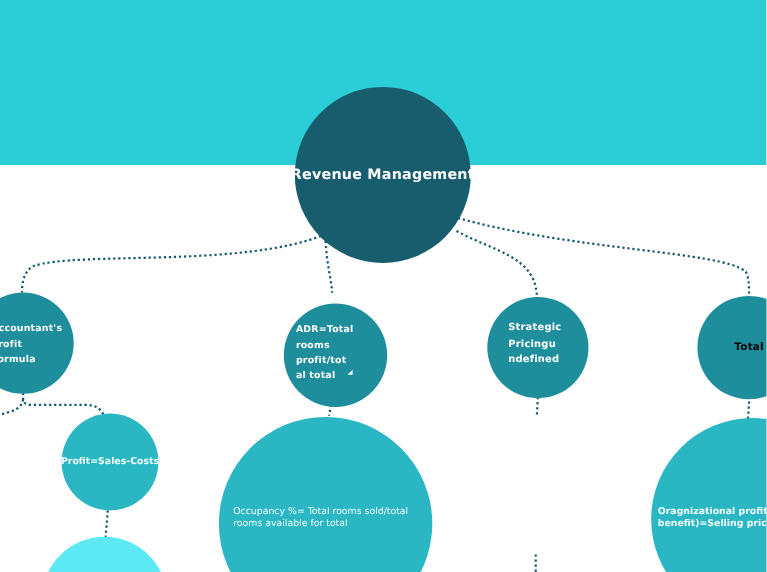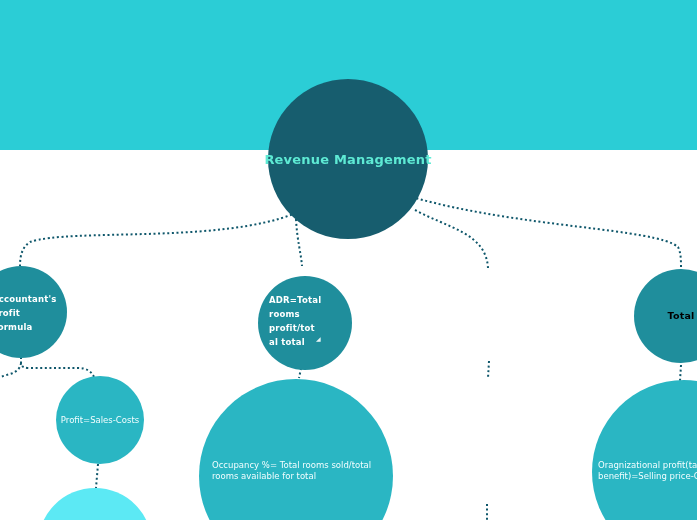--- a/index.html
+++ b/index.html
@@ -5,29 +5,29 @@
   html,body{margin:0;padding:0;background:#fff;}
   #canvas{
     position:relative;width:697px;height:520px;overflow:hidden;
     background:#ffffff;font-family:"DejaVu Sans","Liberation Sans",sans-serif;
   }
   .banner{position:absolute;left:0;top:0;width:697px;height:150px;background:#2bcdd6;}
   #connectors{position:absolute;left:0;top:0;z-index:2;}
   #connectors path{fill:none;stroke:#0f576b;stroke-width:2;stroke-dasharray:2 2.6;}
   .node{position:absolute;border-radius:50%;z-index:3;}
   .root-node{background:#175d6e;display:flex;align-items:center;justify-content:center;}
-  .root-label{color:#5eead4;font-weight:bold;font-size:13px;letter-spacing:.2px;white-space:nowrap;}
+  .root-label{color:#ffffff;font-weight:bold;font-size:13px;letter-spacing:.2px;white-space:nowrap;}
   .branch-node{background:#1f8e9c;}
   .leaf-node{background:#2ab6c3;}
   .subleaf-node{background:#5ce9f4;}
   .lines{position:absolute;color:#ffffff;}
   .branch-lines{font-weight:bold;font-size:8.5px;line-height:14px;letter-spacing:.2px;}
   .leaf-text{color:#f2feff;font-size:8.5px;}
   .center-label{display:flex;align-items:center;justify-content:center;width:100%;height:100%;}
-  .nowrap{white-space:nowrap;}
+  .nowrap{white-space:nowrap;font-weight:bold;}
   .collapse-icon{position:absolute;left:58px;top:60px;font-size:6px;color:rgba(255,255,255,.9);line-height:6px;}
 </style>
 </head>
 <body>
 
 <div id="canvas">
 
   <div class="banner"></div>
 
   <svg id="connectors" width="697" height="520">
@@ -59,20 +59,27 @@
   <div class="node branch-node" style="left:258px;top:276px;width:94px;height:94px">
     <div class="lines branch-lines" style="left:11px;top:17px">
       <div>ADR=Total</div>
       <div>rooms</div>
       <div>profit/tot</div>
       <div>al total</div>
     </div>
     <span class="collapse-icon">◢</span>
   </div>
 
+  <div class="node branch-node" style="left:443px;top:270px;width:92px;height:92px">
+    <div class="lines branch-lines" style="left:19px;top:21px;font-size:9px;line-height:14.5px">
+      <div>Strategic</div>
+      <div>Pricingu</div>
+      <div>ndefined</div>
+    </div>
+  </div>
 
   <div class="node branch-node" style="left:634px;top:269px;width:94px;height:94px">
     <div class="center-label branch-lines" style="font-size:9.5px">
       <span>Total</span>
     </div>
   </div>
 
   <div class="node leaf-node" style="left:56px;top:376px;width:88px;height:88px">
     <div class="center-label leaf-text nowrap">Profit=Sales-Costs</div>
   </div>

